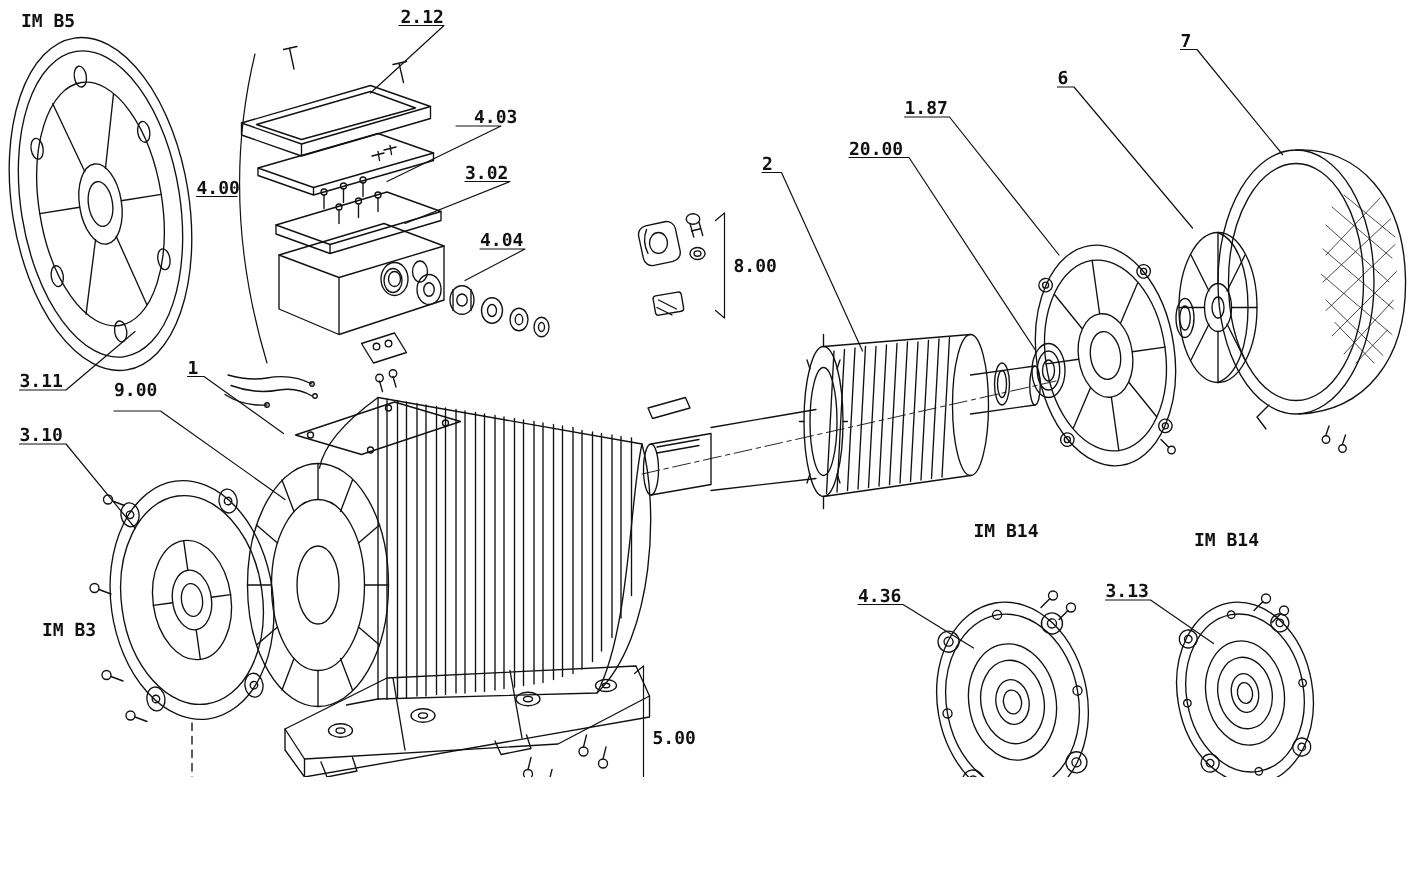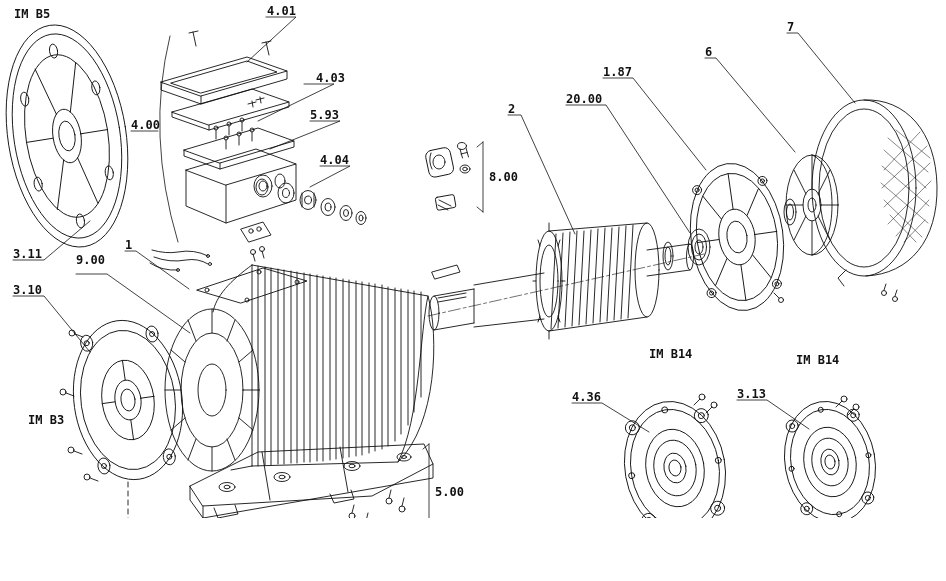--- a/index.html
+++ b/index.html
@@ -314,23 +314,23 @@
 
   <g stroke-dasharray="5 4" stroke-width="0.9">
     <path d="M128,482 V572 H861 V538"></path>
     <path d="M680,572 V546"></path>
   </g>
 
  </g>
 </svg>
 
 <div class="lbl" style="left:14px;top:8px">IM B5</div>
-<div class="lbl" style="left:267px;top:5px">4.01</div>
+<div class="lbl" style="left:267px;top:5px">2.12</div>
 <div class="lbl" style="left:316px;top:72px">4.03</div>
-<div class="lbl" style="left:310px;top:109px">5.93</div>
+<div class="lbl" style="left:310px;top:109px">3.02</div>
 <div class="lbl" style="left:131px;top:119px">4.00</div>
 <div class="lbl" style="left:320px;top:154px">4.04</div>
 <div class="lbl" style="left:489px;top:171px">8.00</div>
 <div class="lbl" style="left:508px;top:103px">2</div>
 <div class="lbl" style="left:566px;top:93px">20.00</div>
 <div class="lbl" style="left:603px;top:66px">1.87</div>
 <div class="lbl" style="left:705px;top:46px">6</div>
 <div class="lbl" style="left:787px;top:21px">7</div>
 <div class="lbl" style="left:13px;top:248px">3.11</div>
 <div class="lbl" style="left:125px;top:239px">1</div>

